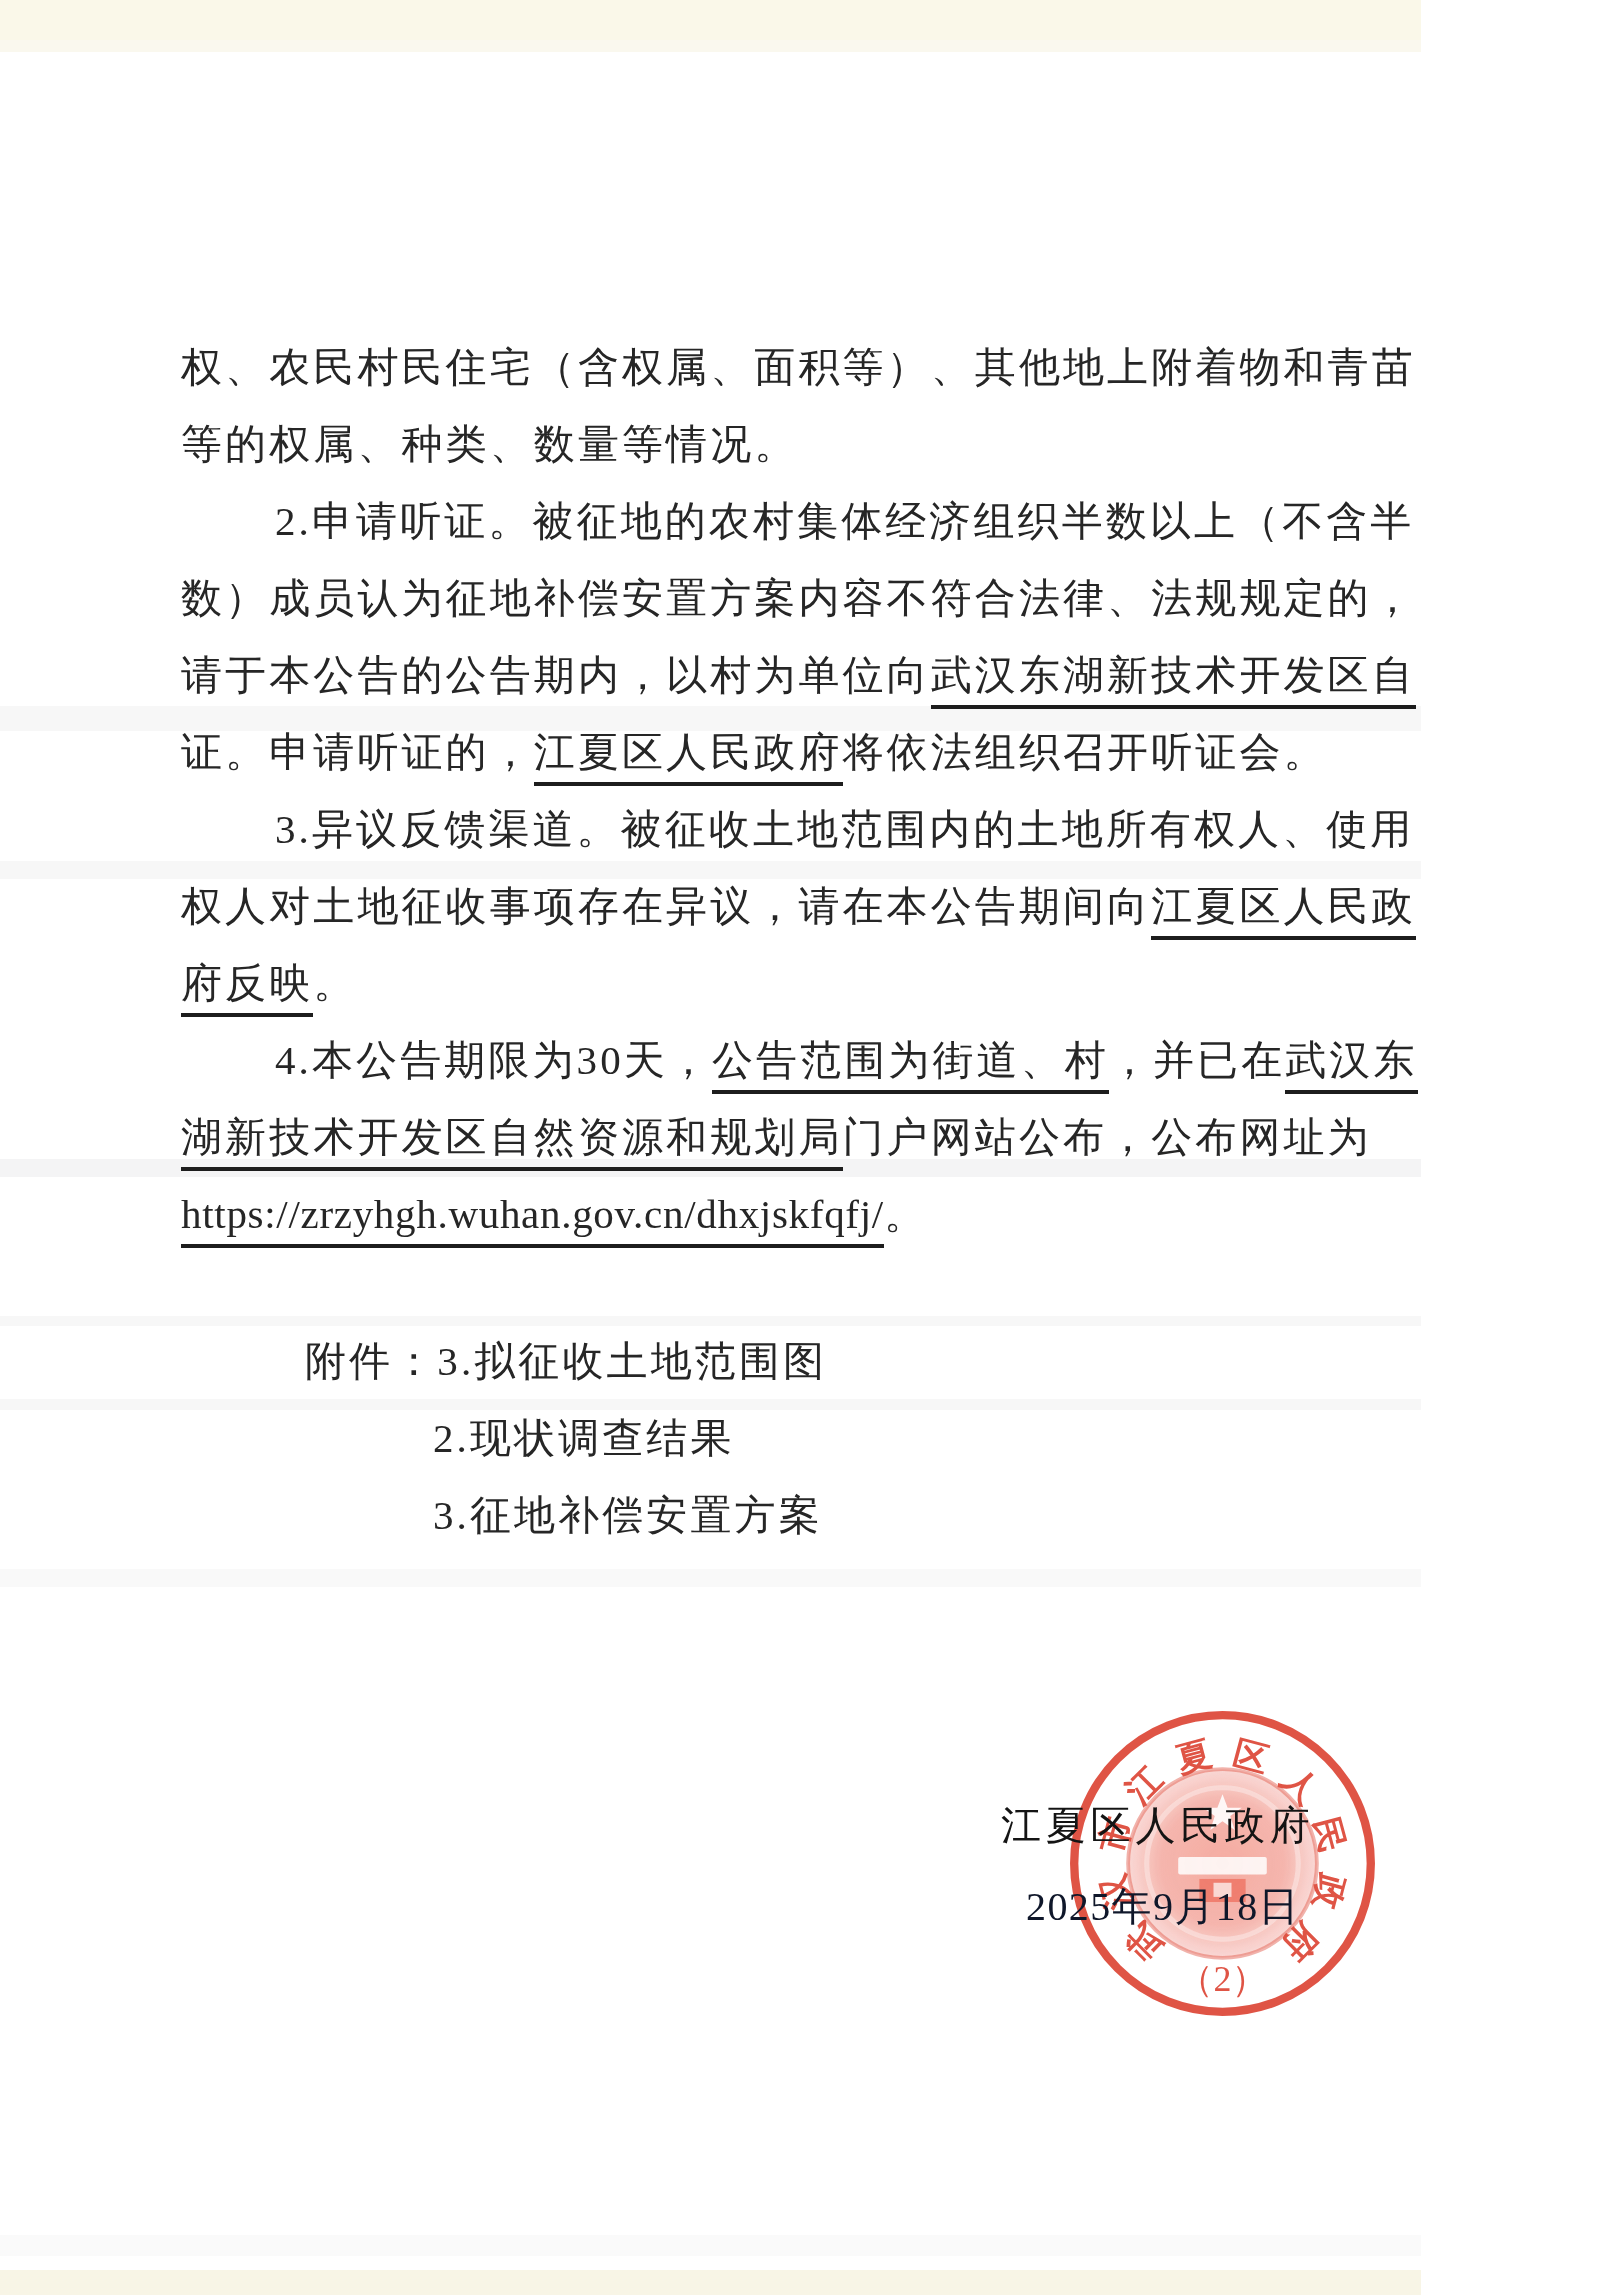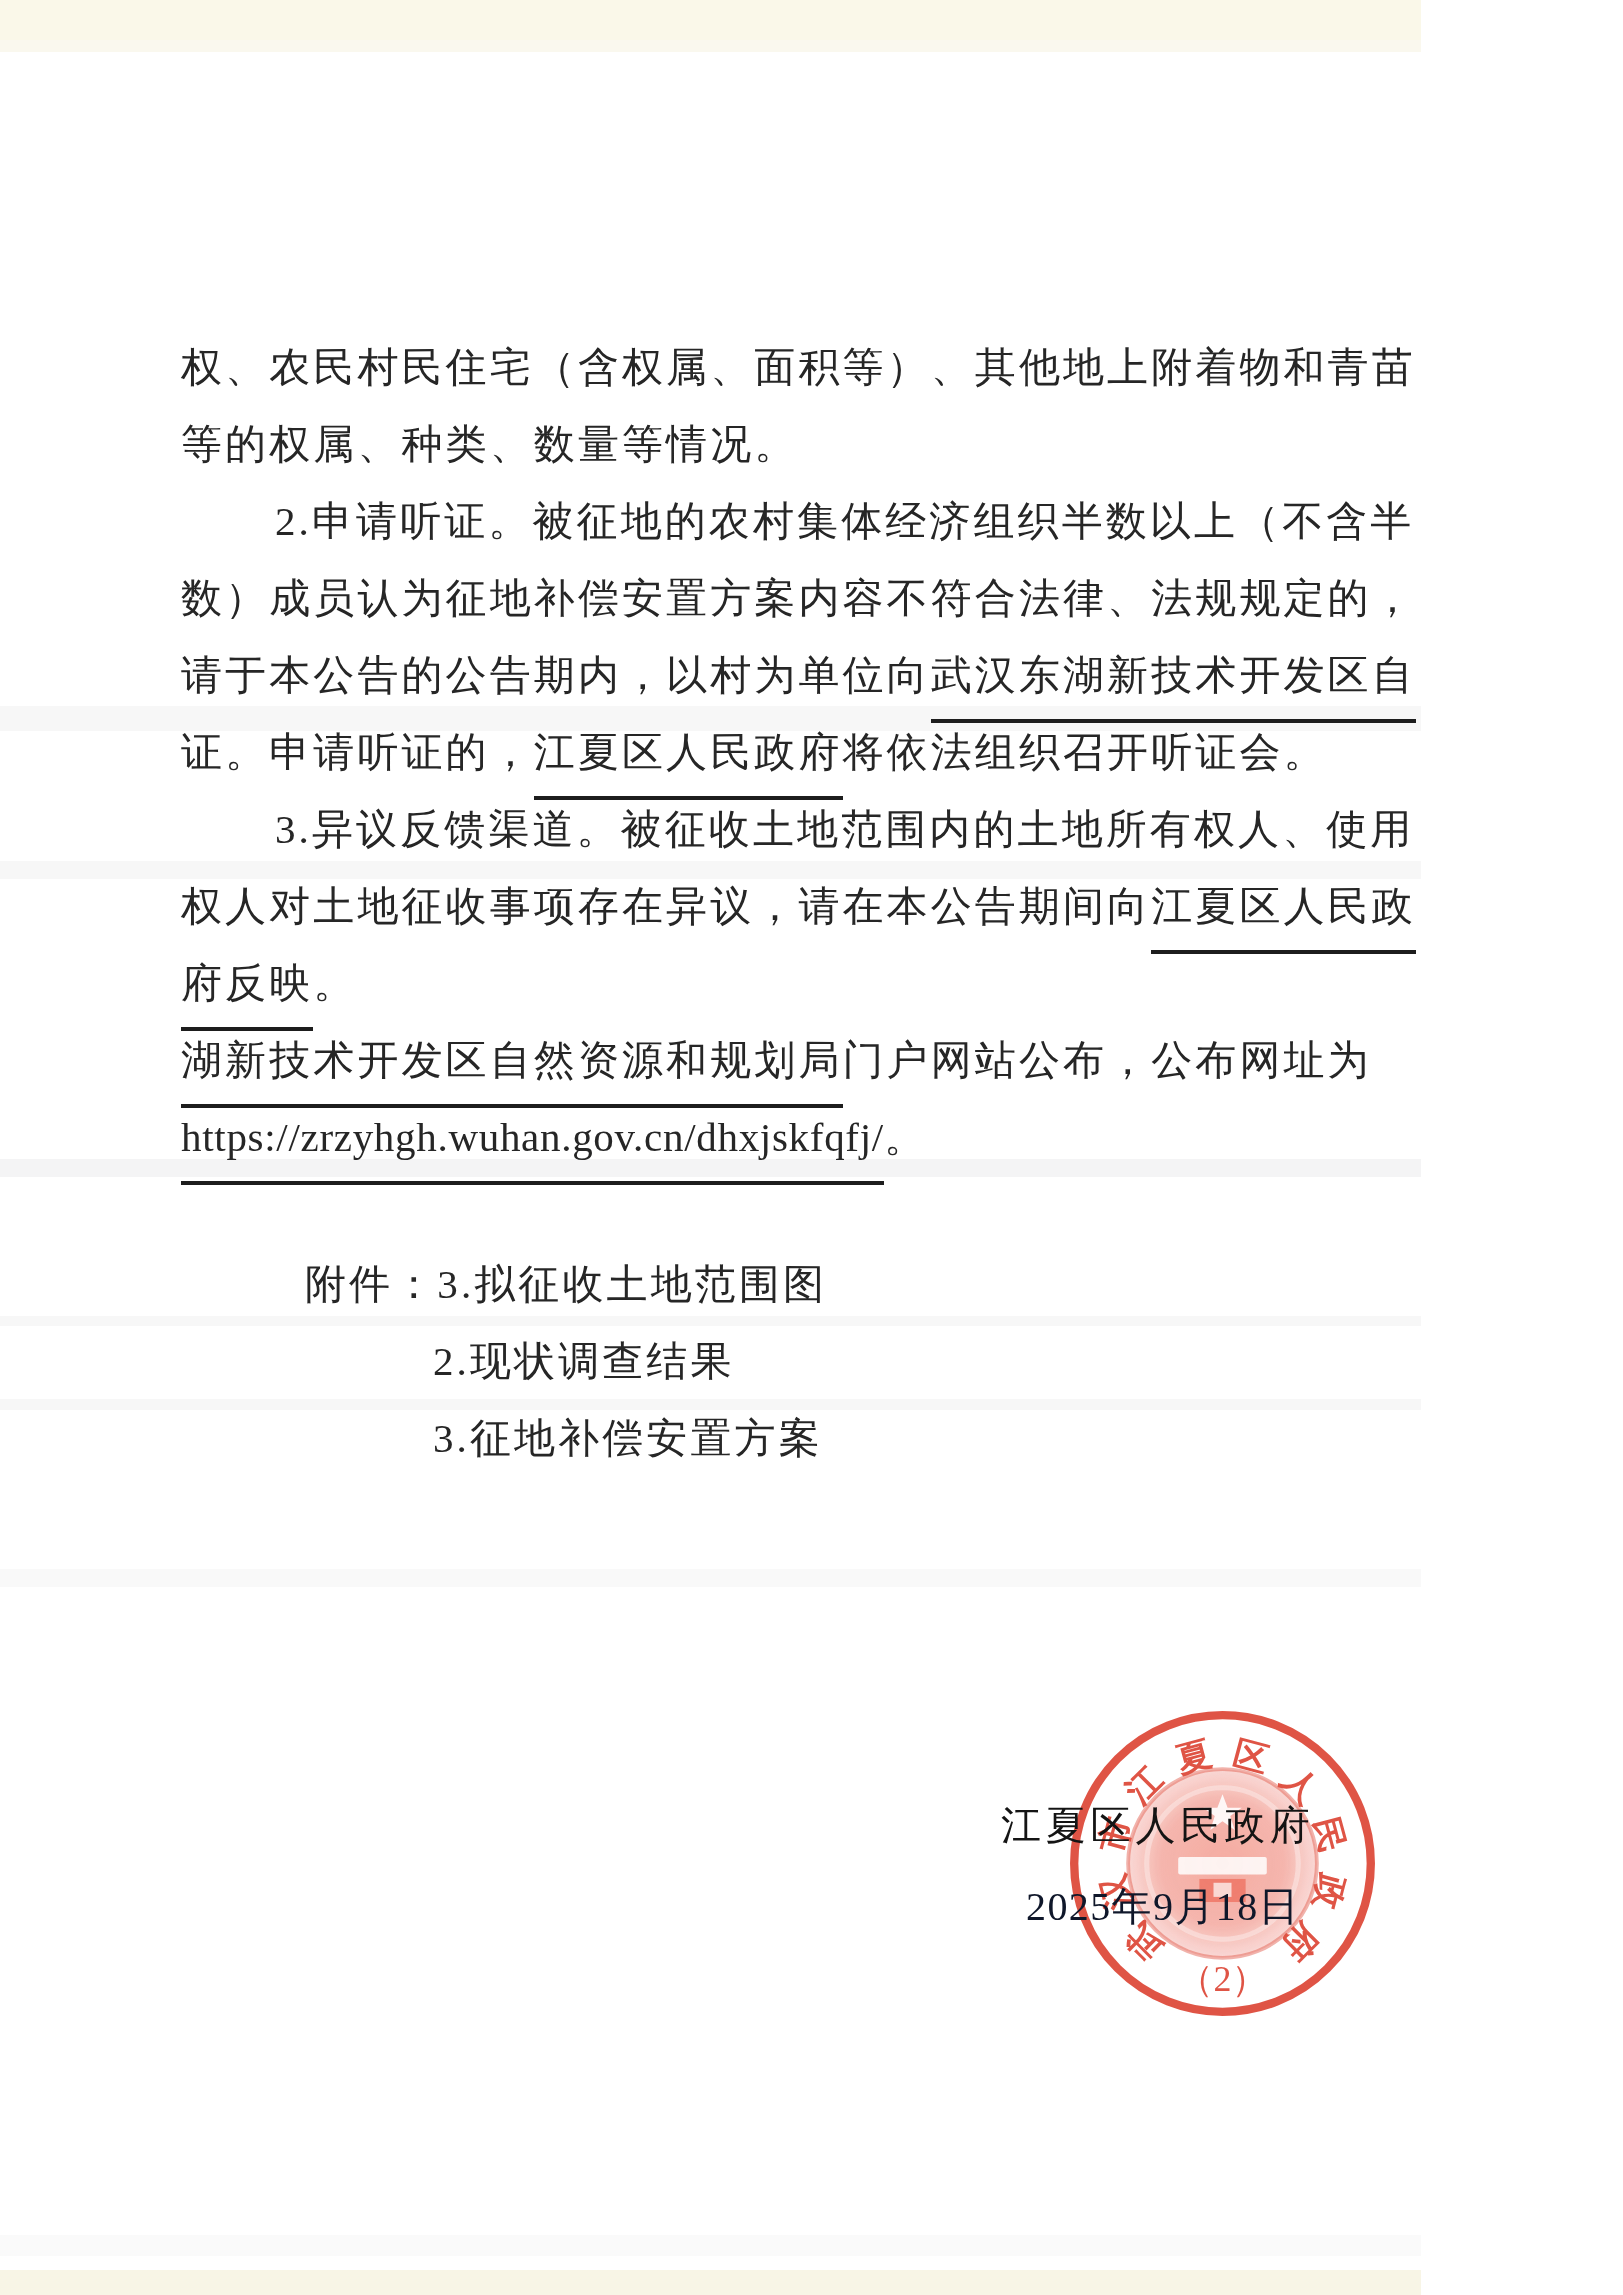--- a/index.html
+++ b/index.html
@@ -28,21 +28,21 @@
   .doc-body{
     position:absolute;left:181px;top:329px;width:1255px;
     color:#262626;
     font-size:41px;line-height:77px;letter-spacing:3.1px;
     z-index:2;
   }
   .line{margin:0;padding:0;white-space:nowrap;}
   .indent{text-indent:94px;}
   .att-first{margin-top:70px;text-indent:124px;}
   .att-item{text-indent:252px;}
-  .u{border-bottom:4.8px solid #1d1d1d;padding-bottom:21px;}
+  .u{border-bottom:4.8px solid #1d1d1d;padding-bottom:7px;}
   .url{letter-spacing:0.7px;}
 
   
   .sig-name{
     position:absolute;left:1001px;top:1798px;
     font-size:40px;letter-spacing:4.8px;color:#141414;
     white-space:nowrap;z-index:4;
   }
   .sig-date{
     position:absolute;left:1026px;top:1879px;
@@ -77,20 +77,21 @@
   <main class="doc-body">
     <p class="line"><span>权、农民村民住宅（含权属、面积等）、其他地上附着物和青苗</span></p>
     <p class="line"><span>等的权属、种类、数量等情况。</span></p>
     <p class="line indent"><span>2.申请听证。被征地的农村集体经济组织半数以上（不含半</span></p>
     <p class="line"><span>数）成员认为征地补偿安置方案内容不符合法律、法规规定的，</span></p>
     <p class="line"><span>请于本公告的公告期内，以村为单位向</span><span class="u">武汉东湖新技术开发区自</span></p>
     <p class="line"><span>证。申请听证的，</span><span class="u">江夏区人民政府</span><span>将依法组织召开听证会。</span></p>
     <p class="line indent"><span>3.异议反馈渠道。被征收土地范围内的土地所有权人、使用</span></p>
     <p class="line"><span>权人对土地征收事项存在异议，请在本公告期间向</span><span class="u">江夏区人民政</span></p>
     <p class="line"><span class="u">府反映</span><span>。</span></p>
+    <p class="line indent"><span>4.本公告期限为30天，</span><span class="u">公告范围为街道、村</span><span>，并已在</span><span class="u">武汉东</span></p>
     <p class="line"><span class="u">湖新技术开发区自然资源和规划局</span><span>门户网站公布，公布网址为</span></p>
     <p class="line"><span class="u url">https://zrzyhgh.wuhan.gov.cn/dhxjskfqfj/</span><span>。</span></p>
 
     <p class="line att-first"><span>附件：</span><span>3.拟征收土地范围图</span></p>
     <p class="line att-item"><span>2.现状调查结果</span></p>
     <p class="line att-item"><span>3.征地补偿安置方案</span></p>
   </main>
 
   <div class="sig-name">江夏区人民政府</div>
   <div class="sig-date">2025年9月18日</div>

